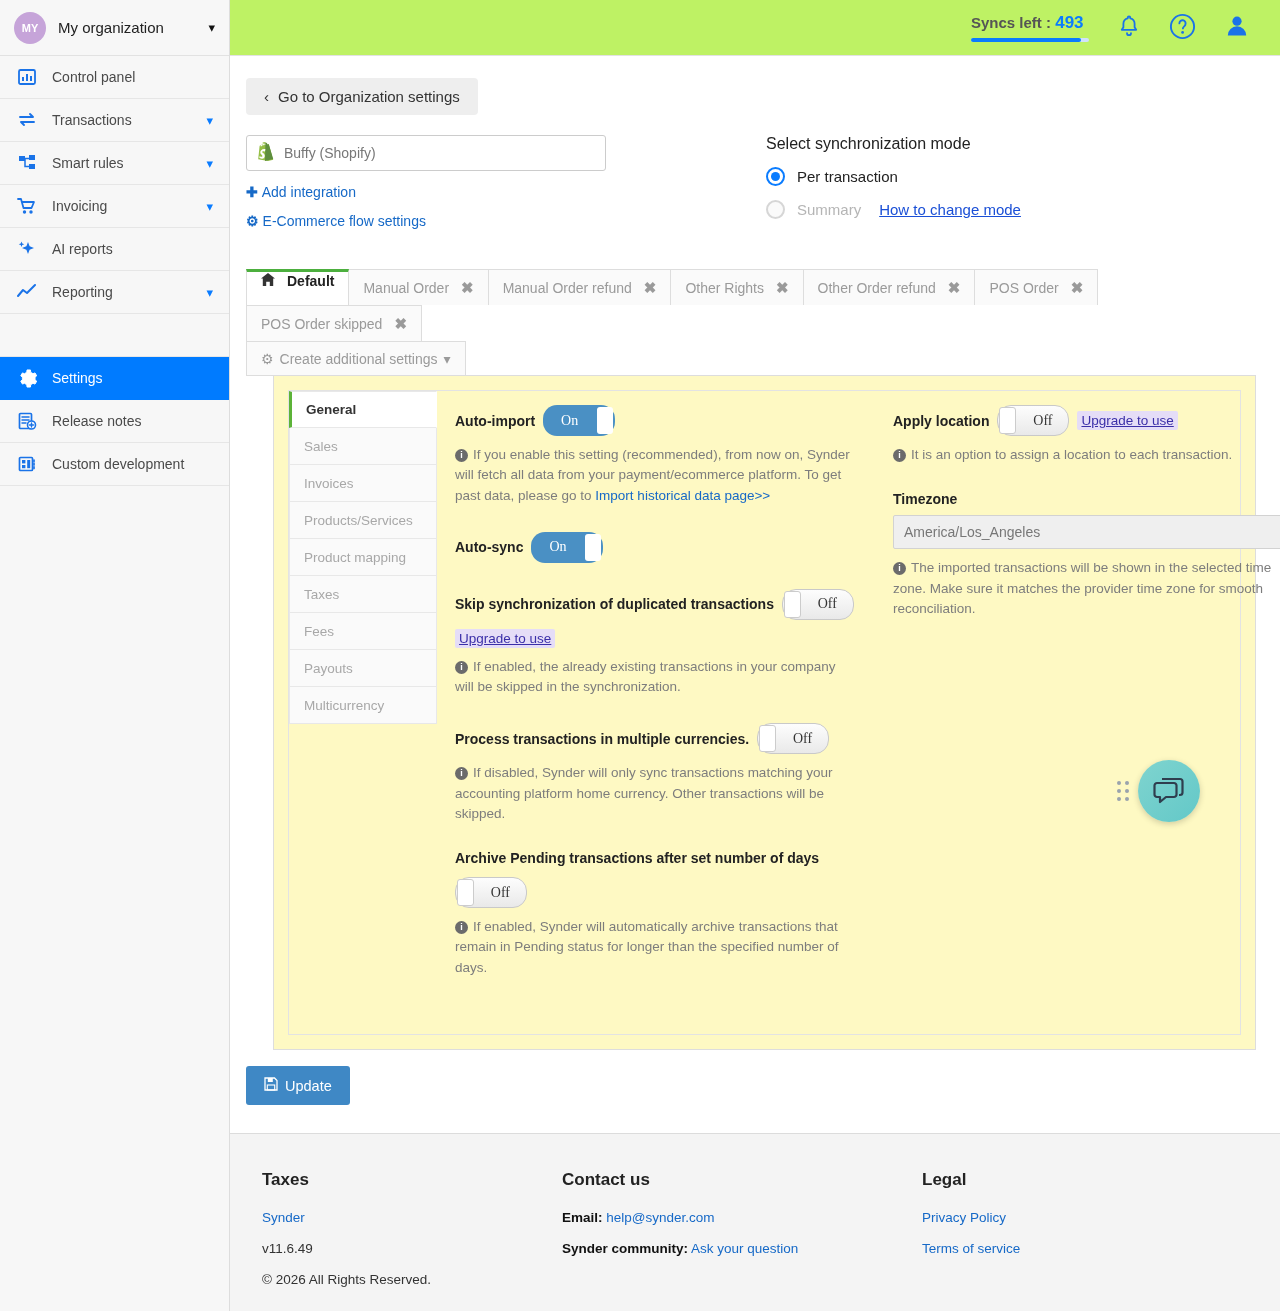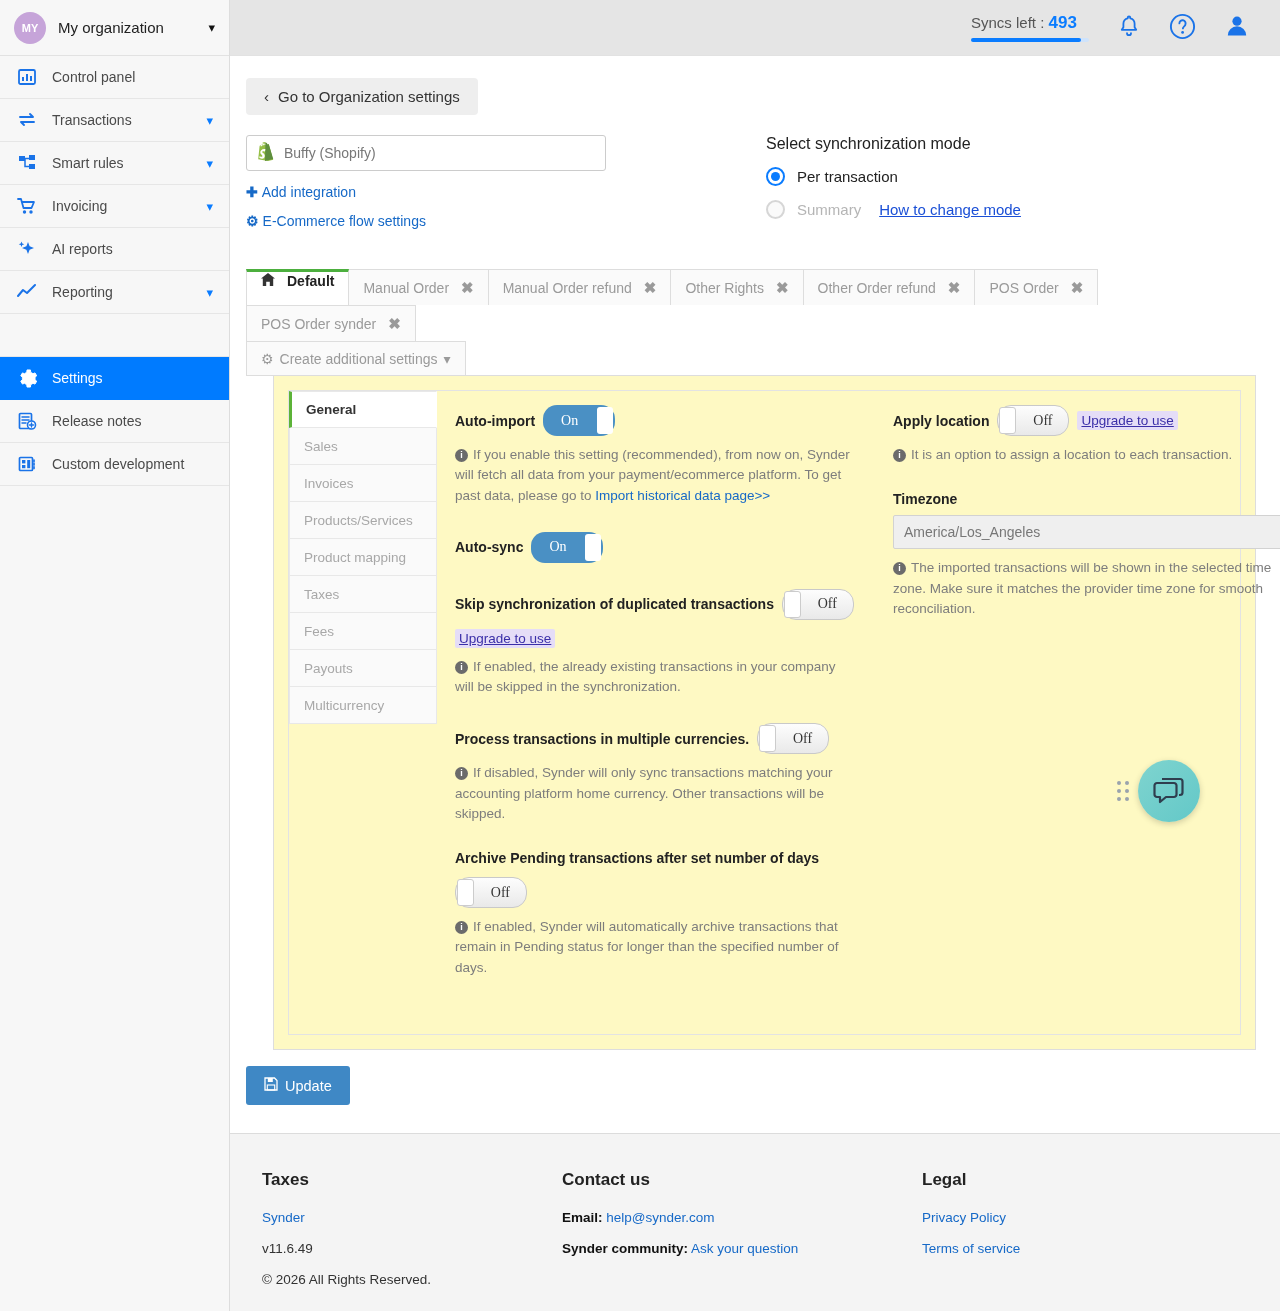--- a/index.html
+++ b/index.html
@@ -44,21 +44,21 @@
   .nav-item .lbl { flex:1; }
   .nav-item.active { background:#007bff; color:#fff; border-bottom-color:#007bff; }
   .nav-item.active .ic svg { fill:#fff; stroke:#fff; }
   .nav-spacer { height:43px; border-bottom:1px solid #e6e6e6; }
 
   
   .main { flex:1; display:flex; flex-direction:column; min-width:0; background:#fff; }
   .topbar {
     height:56px; border-bottom:1px solid #e2e2e2;
     display:flex; align-items:center; justify-content:flex-end;
-    gap:28px; padding:0 30px 0 20px; background:#e5e5e5;
+    gap:28px; padding:0 30px 0 20px; background:#bef264;font-weight:bold;
   }
   .syncs { display:flex; flex-direction:column; align-items:flex-start; }
   .syncs-txt { font-size:15px; color:#555; white-space:nowrap; }
   .syncs-txt b { color:#0a7cff; font-size:17px; }
   .syncs-bar { width:118px; height:4px; background:#cfe3fb; border-radius:2px; margin-top:5px; }
   .syncs-bar i { display:block; height:4px; width:110px; background:#0a7cff; border-radius:2px; }
 
   .content { flex:1; padding:22px 24px 0 16px; overflow:hidden; }
 
   .back-btn {
@@ -433,21 +433,21 @@
           </div>
           <div class="tab">
             <span>Other Order refund</span>
             <span class="x">✖</span>
           </div>
           <div class="tab">
             <span>POS Order</span>
             <span class="x">✖</span>
           </div>
           <div class="tab">
-            <span>POS Order synder</span>
+            <span>POS Order skipped</span>
             <span class="x">✖</span>
           </div>
         </div>
         <div class="tabrow2">
           <div class="tab-create">
             <span>⚙</span>
             <span>Create additional settings</span>
             <span>▾</span>
           </div>
           <div class="filler"></div>

